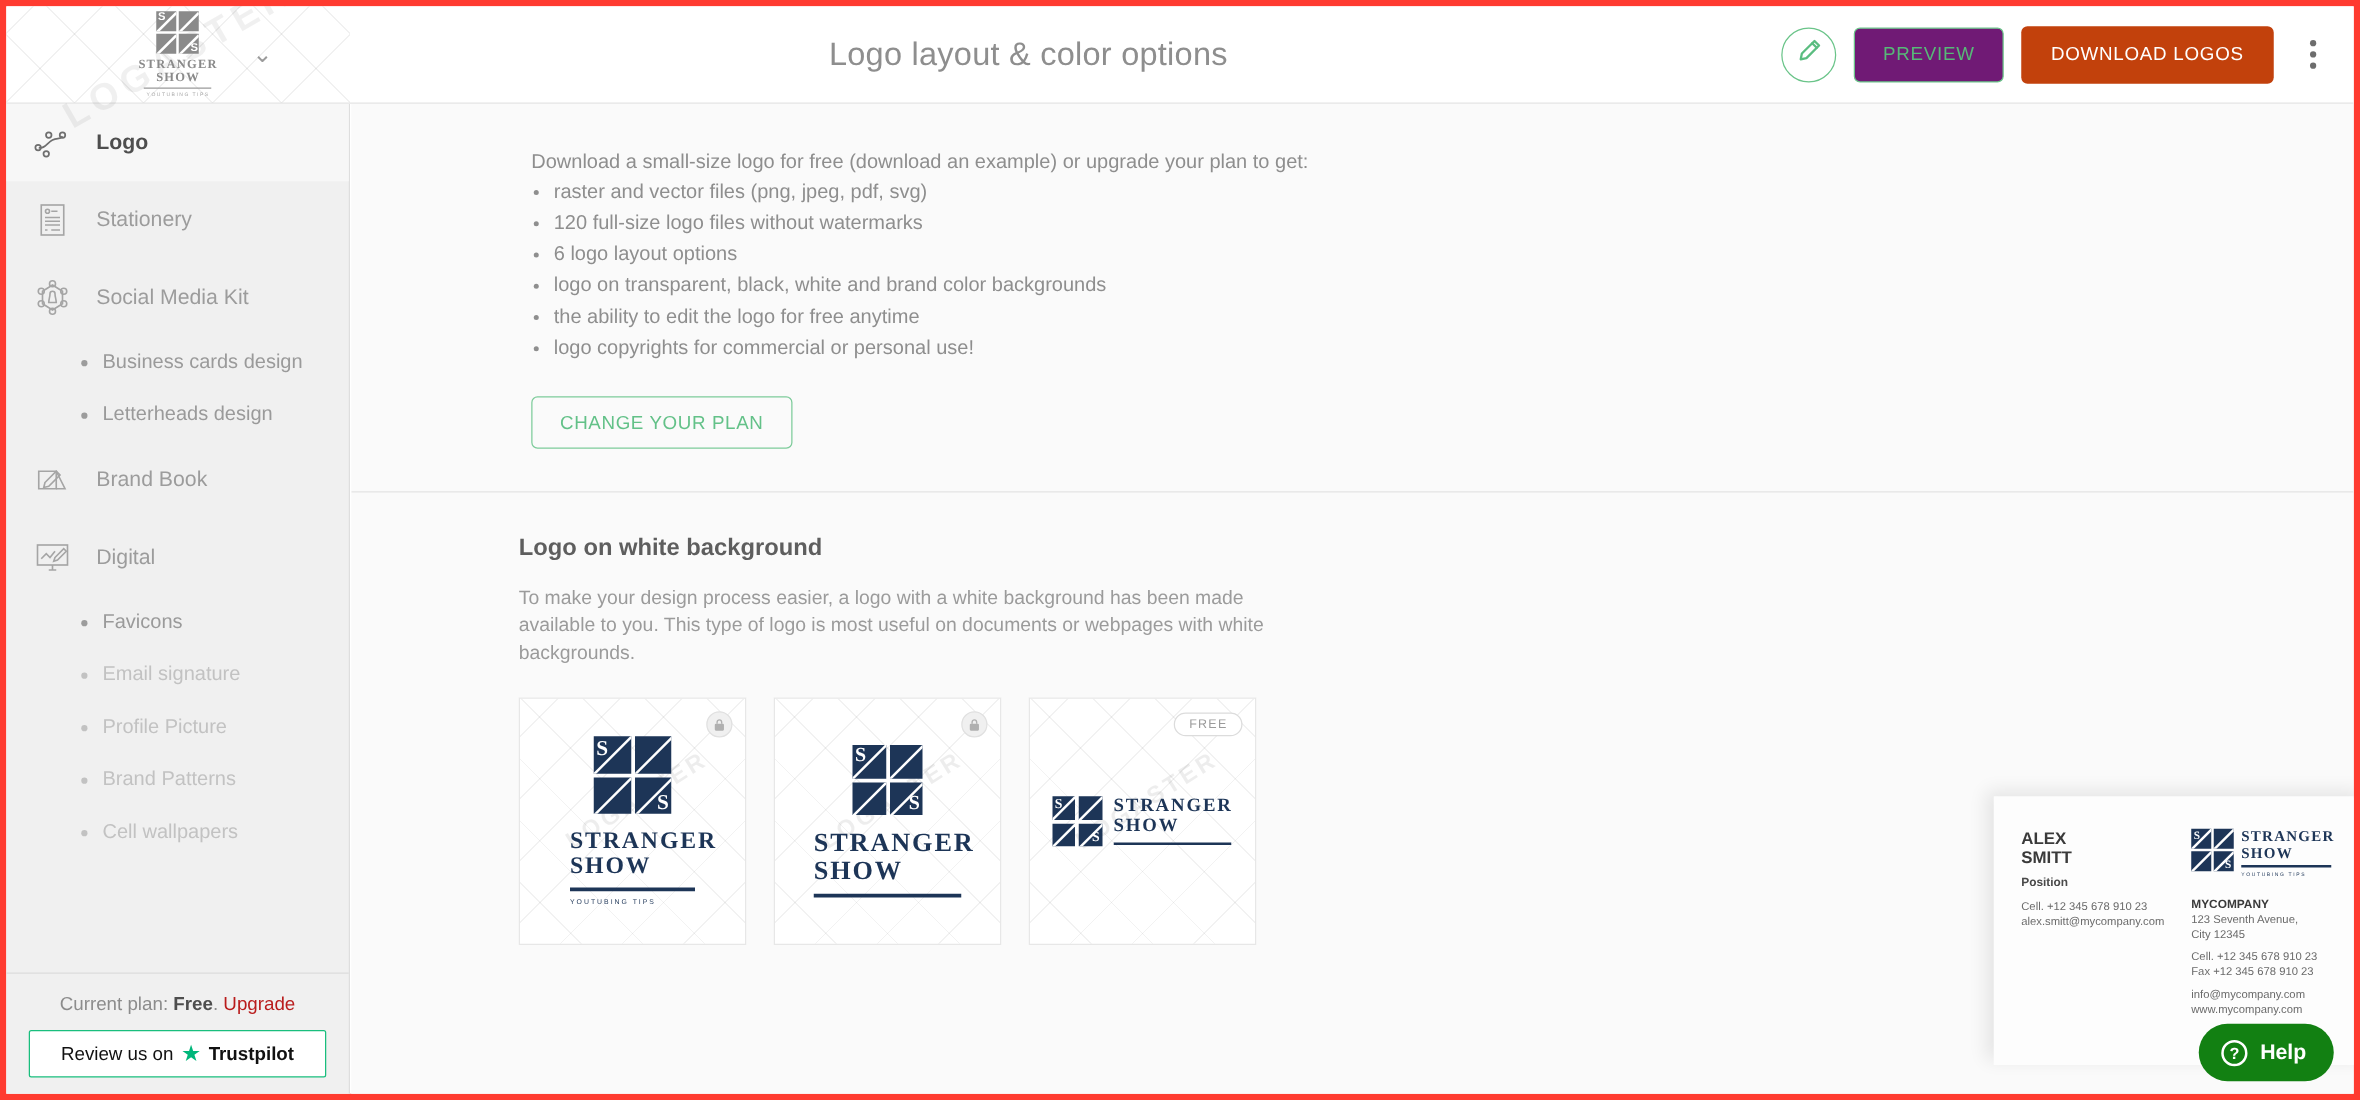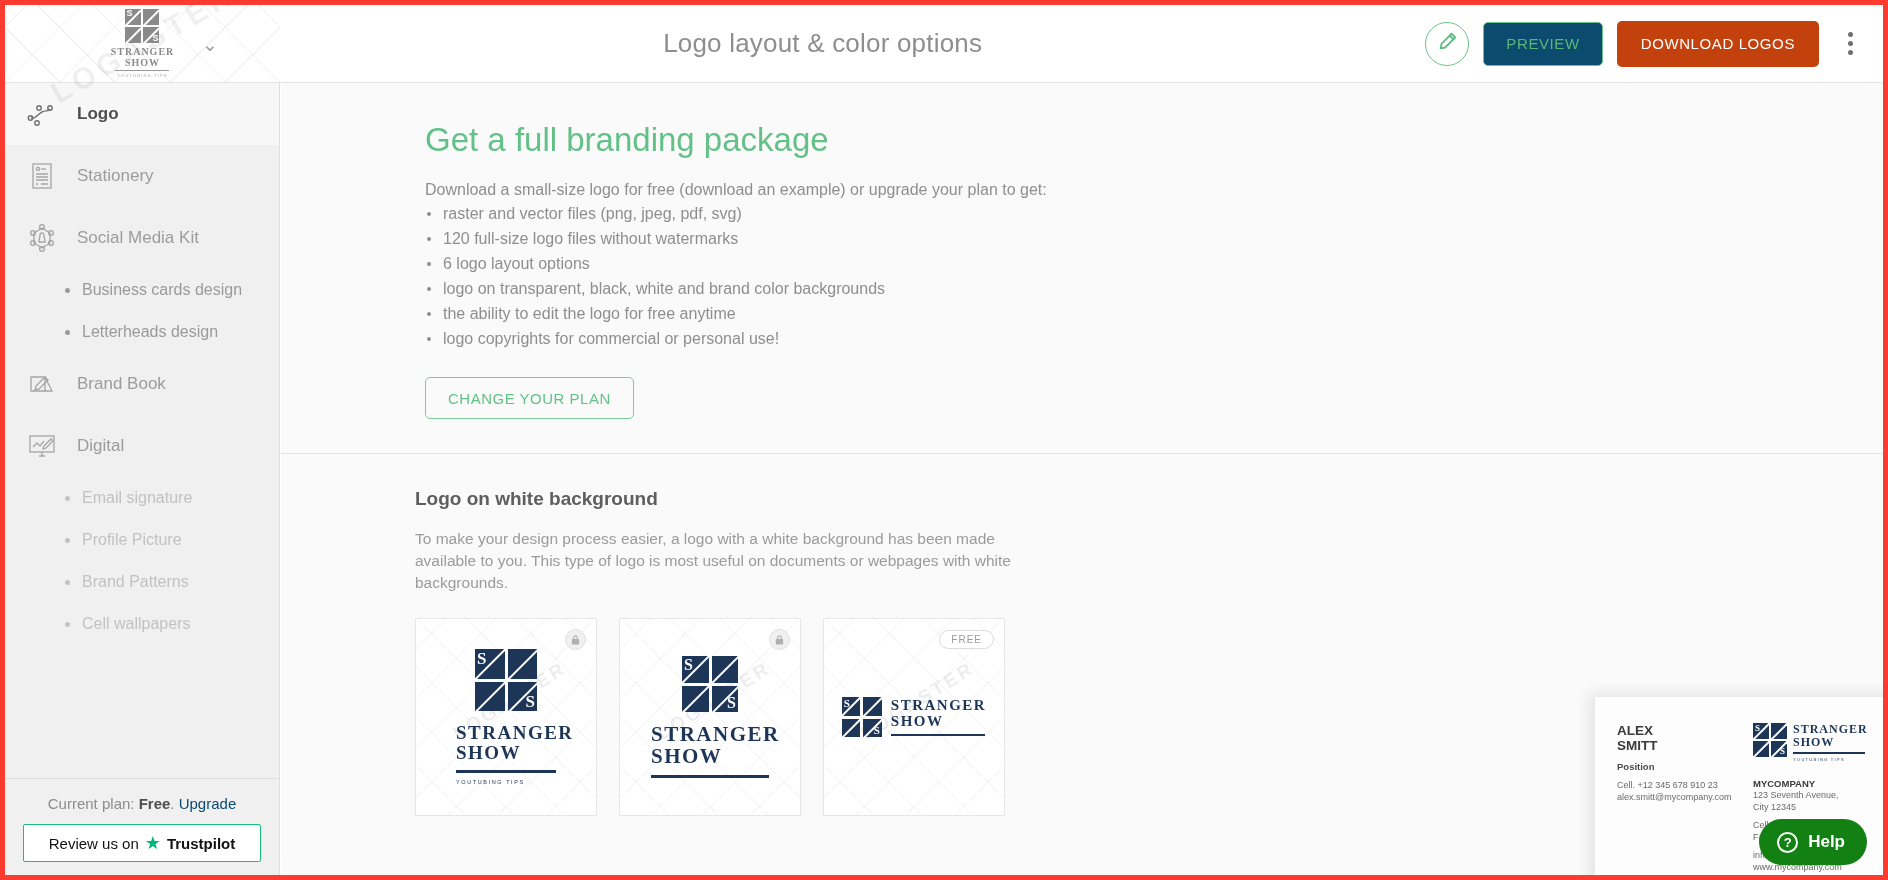--- a/index.html
+++ b/index.html
@@ -82,21 +82,21 @@
   }
   #edit-circle {
     width: 44px; height: 44px; border-radius: 50%;
     border: 1.6px solid #6ac489;
     display: flex; align-items: center; justify-content: center;
     cursor: pointer; background: #fff;
   }
   #preview-btn {
     height: 44px; min-width: 108px; padding: 0 22px;
     border: 1.4px solid #6ac489; border-radius: 5px;
-    background: #0c4a6e; color: #57b978;
+    background: #701a75; color: #57b978;
     font-size: 15px; letter-spacing: .6px;
     display: flex; align-items: center; justify-content: center;
     cursor: pointer; font-family: "Liberation Sans", sans-serif;
   }
   #download-btn {
     height: 46px; padding: 0 24px;
     border: none; border-radius: 5px;
     background: #c2410c; color: #fff;
     font-size: 15px; letter-spacing: .6px;
     display: flex; align-items: center; justify-content: center;
@@ -136,21 +136,21 @@
   .nav-sub .nav-label { font-size: 16px; color: #9a9a9a; }
   .nav-sub.dim .nav-label { color: #c2c2c2; }
   .nav-sub.dim .bullet { background: #c2c2c2; }
   #sidebar-footer {
     margin-top: auto;
     border-top: 1px solid #dcdcdc;
     padding: 16px 18px 18px 18px;
   }
   #plan-line { font-size: 15px; color: #8c8c8c; margin-bottom: 12px; text-align: center; }
   #plan-line b { color: #4e4e4e; font-weight: bold; }
-  #plan-line .up { color: #0c4a6e; cursor: pointer; }
+  #plan-line .up { color: #b91c1c; cursor: pointer; }
   #trustpilot-btn {
     border: 1.4px solid #19be7d; border-radius: 2px; background: #fff;
     height: 38px; display: flex; align-items: center; justify-content: center;
     gap: 6px; cursor: pointer;
   }
   #trustpilot-btn .tp-text { font-size: 15px; color: #111; }
   #trustpilot-btn .tp-star { color: #00b67a; font-size: 18px; line-height: 1; }
   #trustpilot-btn .tp-brand { font-size: 15px; font-weight: bold; color: #111; }
 
   
@@ -416,20 +416,24 @@
         <svg width="32" height="32" viewBox="0 0 32 32" fill="none" stroke="#a5a5a5" stroke-width="1.3">
           <rect x="4" y="6" width="24" height="16"></rect>
           <path d="M13 26h6M16 22v4"></path>
           <path d="M7 17l4-4 3 3 4-5"></path>
           <path d="M18 16l7-7 2 2-7 7-3 1z"></path>
         </svg>
       </span>
       <span class="nav-label">Digital</span>
     </div>
 
+    <div class="nav-sub">
+      <span class="bullet"></span>
+      <span class="nav-label">Favicons</span>
+    </div>
     <div class="nav-sub dim">
       <span class="bullet"></span>
       <span class="nav-label">Email signature</span>
     </div>
     <div class="nav-sub dim">
       <span class="bullet"></span>
       <span class="nav-label">Profile Picture</span>
     </div>
     <div class="nav-sub dim">
       <span class="bullet"></span>
@@ -450,21 +454,20 @@
         <span class="tp-text">Review us on</span>
         <span class="tp-star">★</span>
         <span class="tp-brand">Trustpilot</span>
       </div>
     </div>
   </div>
 
   <div id="main">
 
     <div id="promo">
-      <h1 id="promo-title">Get a full branding package</h1>
       <div id="promo-lead">
         <span>Download a small-size logo for free (</span><span class="lnk">download an example</span><span>) or upgrade your plan to get:</span>
       </div>
       <ul id="promo-list">
         <li>raster and vector files (png, jpeg, pdf, svg)</li>
         <li>120 full-size logo files without watermarks</li>
         <li>6 logo layout options</li>
         <li>logo on transparent, black, white and brand color backgrounds</li>
         <li>the ability to edit the logo for free anytime</li>
         <li>logo copyrights for commercial or personal use!</li>

